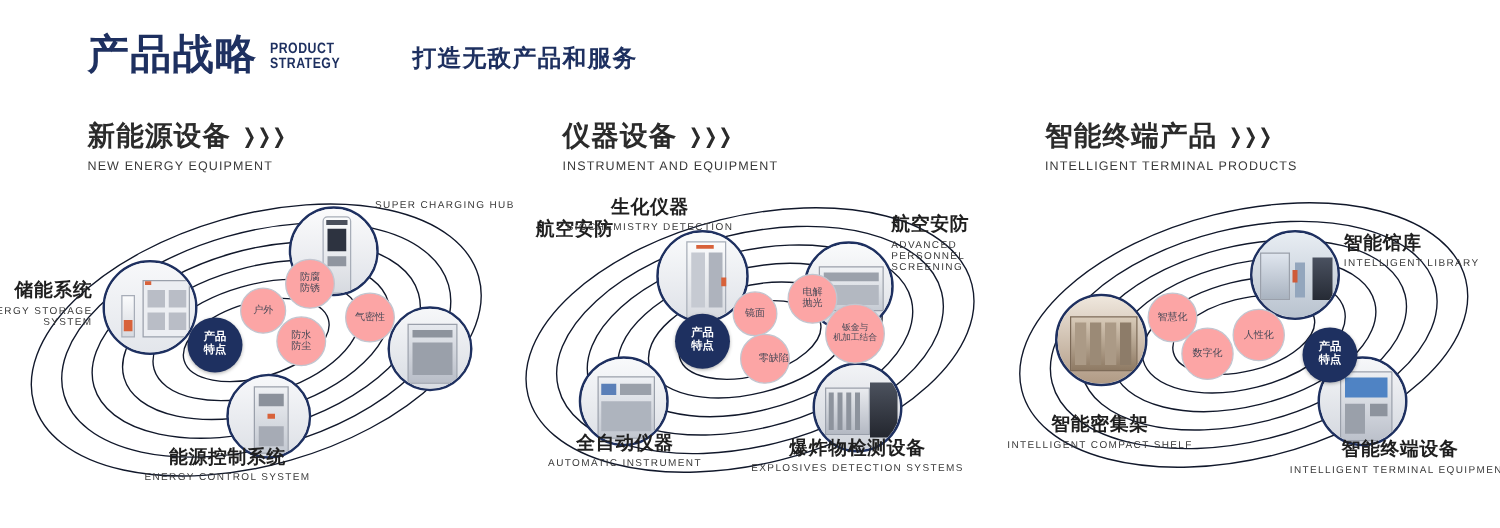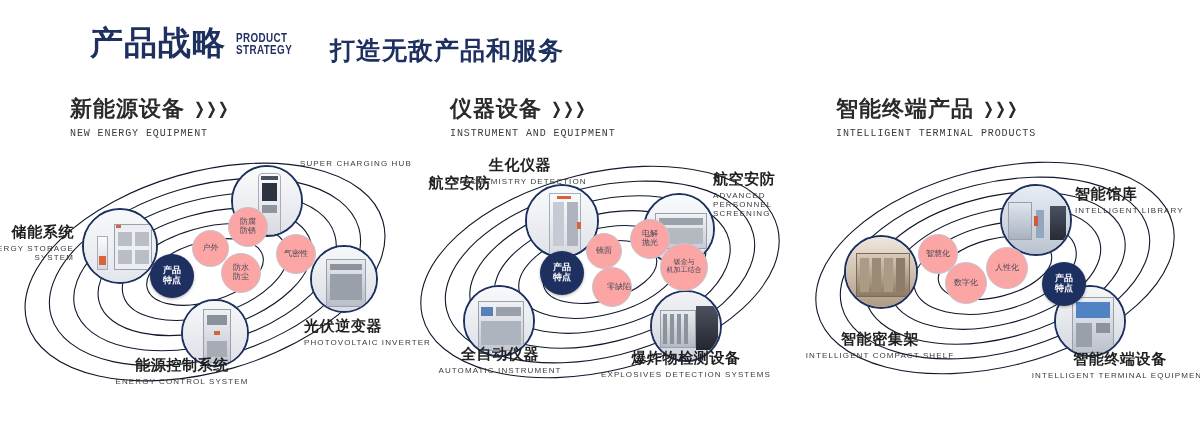--- a/index.html
+++ b/index.html
@@ -10,47 +10,47 @@
     font-family:"Liberation Sans","DejaVu Sans",sans-serif;
     overflow:hidden;
     position:relative;
   }
   #stage { position:relative; width:1200px; height:422px; }
 
   
   .hdr { position:absolute; left:70px; top:26px; display:flex; align-items:flex-end; }
   .hdr-cn {
     font-size:33px; font-weight:bold; color:#1e3060;
-    letter-spacing:1px; line-height:1; font-family:"DejaVu Sans",sans-serif;margin-left:20px;
+    letter-spacing:1px; line-height:1; font-family:"DejaVu Sans",sans-serif;
   }
   .hdr-en {
     margin-left:10px; margin-bottom:3px;
     color:#1e3060; font-weight:bold; font-size:12px;
     line-height:12px; letter-spacing:0.5px;
     transform:scaleX(0.82); transform-origin:left bottom;
     font-family:"Liberation Sans",sans-serif;
   }
   .hdr-sub {
     position:absolute; left:330px; top:34px;
-    font-size:25px; font-weight:bold; color:#1e3060;
+    font-size:19px; font-weight:bold; color:#1e3060;
     letter-spacing:1px; font-family:"DejaVu Sans",sans-serif;
   }
 
   
   .sec { position:absolute; }
   .sec-cn-row { display:flex; align-items:center; }
   .sec-cn {
     font-size:22px; font-weight:bold; color:#2b2b2b;
     letter-spacing:1px; font-family:"DejaVu Sans",sans-serif;
   }
   .chev { margin-left:9px; display:flex; gap:1px; color:#2b2b2b; }
   .chev span { font-size:13px; font-weight:bold; line-height:22px; transform:scaleY(1.25); }
   .sec-en {
     margin-top:4px; font-size:10px; color:#3a3a3a;
-    letter-spacing:0.9px; font-family:Liberation Mono, monospace;
+    letter-spacing:0.9px; font-family:Liberation Sans, sans-serif;
   }
 
   
   .group { position:absolute; }
   .orbits { position:absolute; left:0; top:0; }
 
   
   .node {
     position:absolute; border-radius:50%;
     border:2px solid #1e3060; overflow:hidden;
@@ -187,24 +187,20 @@
       <div class="en">SUPER CHARGING HUB</div>
     </div>
 
     <div class="node" style="left:310px; top:95px; width:68px; height:68px;">
       <div class="ph" style="background:linear-gradient(180deg,#f6f7f9 0%,#d9dde3 100%);">
         <div class="cab" style="left:14px; top:12px; width:40px; height:48px; background:linear-gradient(180deg,#e6e9ee,#b9bec8);"></div>
         <div class="scr" style="left:18px; top:17px; width:32px; height:6px; background:#8d939d;"></div>
         <div class="scr" style="left:18px; top:27px; width:32px; height:26px; background:#9aa0aa;"></div>
       </div>
     </div>
-    <div class="lbl" style="left:304px; top:167px;">
-      <div class="cn">光伏逆变器</div>
-      <div class="en">PHOTOVOLTAIC INVERTER</div>
-    </div>
 
     <div class="node" style="left:181px; top:149px; width:68px; height:68px;">
       <div class="ph" style="background:linear-gradient(180deg,#f7f8fa 0%,#dde0e6 100%);">
         <div class="cab" style="left:20px; top:8px; width:28px; height:54px; background:linear-gradient(180deg,#eef0f3,#c3c8d1);"></div>
         <div class="scr" style="left:24px; top:14px; width:20px; height:10px; background:#8b919b;"></div>
         <div class="acc" style="left:31px; top:30px; width:6px; height:4px;"></div>
         <div class="scr" style="left:24px; top:40px; width:20px; height:16px; background:#a6abb5;"></div>
       </div>
     </div>
     <div class="lbl c" style="left:82px; top:206px; width:200px;">

